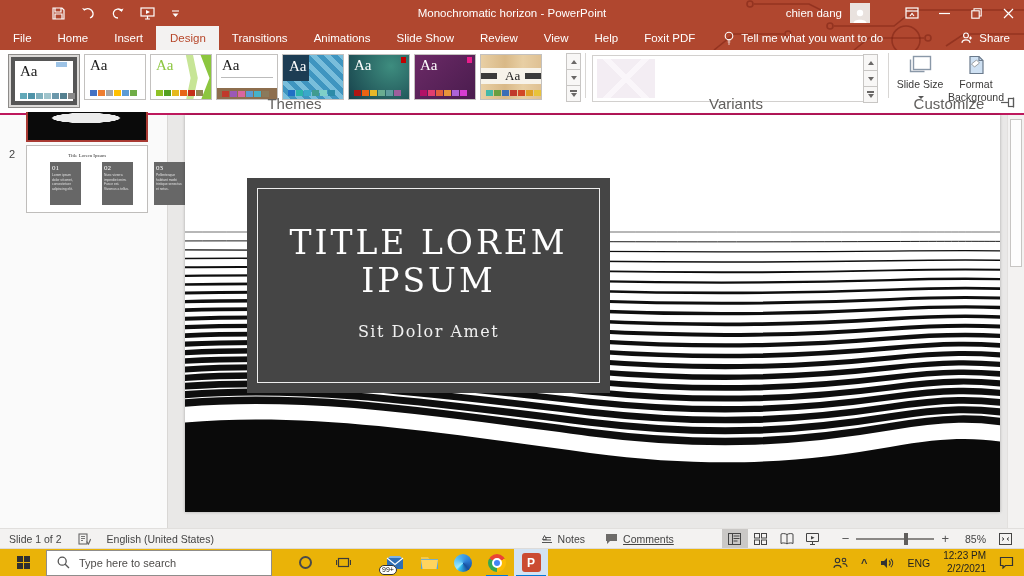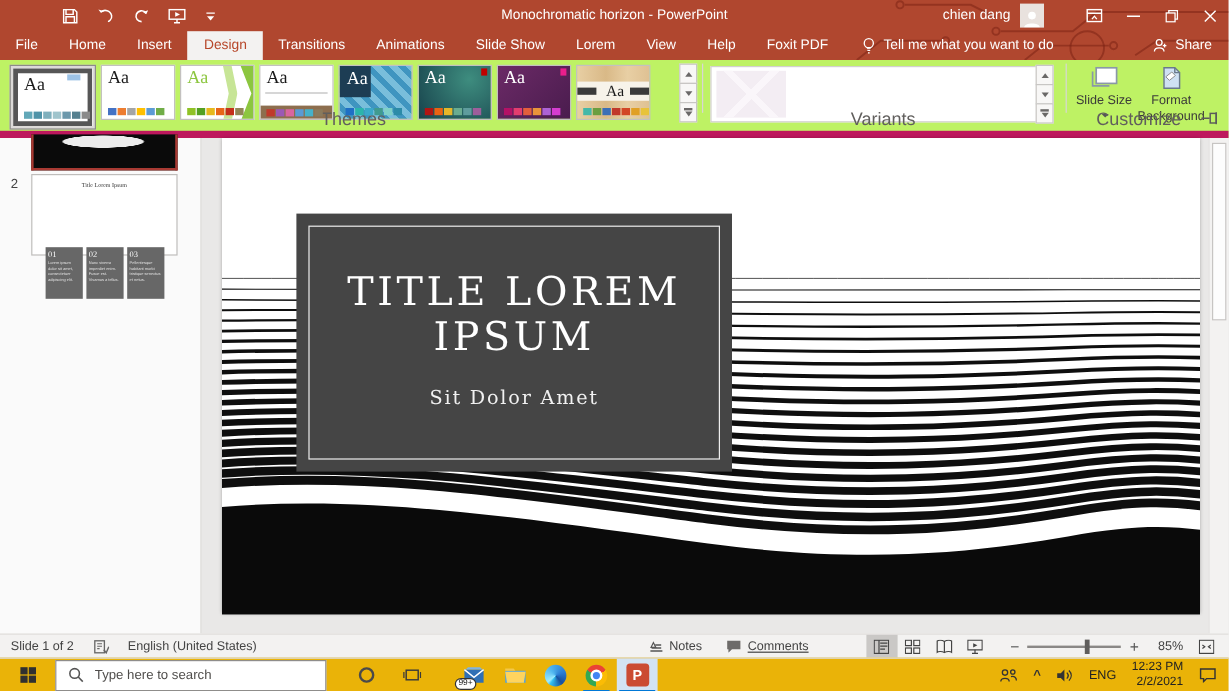--- a/index.html
+++ b/index.html
@@ -18,21 +18,21 @@
   .tb-user { color:#fff; font-size:11.5px; margin-right:8px; }
   .avatar { width:20px; height:20px; background:#e9e2de; display:flex; align-items:flex-end; justify-content:center; overflow:hidden; margin-right:26px; }
   .winbtn { width:32px; height:26px; display:flex; align-items:center; justify-content:center; }
   .tabrow { position:absolute; left:0; top:26px; width:1024px; height:24px; display:flex; align-items:stretch; }
   .tab { color:#fff; font-size:11.5px; padding:0 13px; display:flex; align-items:center; }
   .tab.active { background:#f3f2f1; color:#b7472a;padding-left:14px; }
   .tellme { display:flex; align-items:center; gap:7px; color:#fff; font-size:11.5px; margin-left:16px; }
   .share { margin-left:auto; margin-right:14px; display:flex; align-items:center; gap:6px; color:#fff; font-size:11.5px; }
 
   
-  .ribbon { position:absolute; left:0; top:50px; width:1024px; height:65px; background:#bef264; border-bottom:6px solid #be185d; }
+  .ribbon { position:absolute; left:0; top:50px; width:1024px; height:65px; background:#ffffff; border-bottom:2px solid #be185d; }
   .grp-label { position:absolute; bottom:1px; font-size:15px; color:#615f5d; text-align:center; }
   .vsep { position:absolute; top:3px; bottom:15px; width:1px; background:#d8d6d4; }
 
   .gallery { position:absolute; left:8px; top:4px; display:flex; gap:4px; align-items:flex-start; }
   .theme { position:relative; width:62px; height:46px; background:#fff; border:1px solid #c3c1bf; overflow:hidden; flex:none; }
   .theme .aa { position:absolute; top:2px; left:5px; font-family:"Liberation Serif", serif; font-size:15px; color:#1a1a1a; z-index:2; }
   .swatches { position:absolute; bottom:3px; left:5px; display:flex; gap:1px; z-index:2; }
   .swatches span { width:7px; height:6px; display:block; }
   .sel-wrap { width:72px; height:54px; background:#dcdad8; border:1px solid #8d8b89; padding:2px; flex:none; }
   .sel-wrap .theme { width:66px; height:48px; border:none; box-shadow:inset 0 0 0 4px #565656; }
@@ -66,21 +66,21 @@
   .ribbon-pin { position:absolute; right:7px; bottom:5px; }
 
   
   .main { position:absolute; left:0; top:115px; width:1024px; height:413px; background:#e9e8e7; }
   .thumbs { position:absolute; left:0; top:0; width:168px; height:413px; background:#fafafa; border-right:1px solid #d9d7d5; }
   .thumb1 { position:absolute; left:26px; top:-3px; width:122px; height:30px; background:#0a0a0a; border:2px solid #a93a33; border-top:none;
      background-image:radial-gradient(60px 9px at 58px 6px, #ececec 55%, rgba(255,255,255,0) 58%); }
   .slide2-num { position:absolute; left:9px; top:33px; font-size:11px; color:#444; }
   .thumb2 { position:absolute; left:26px; top:30px; width:122px; height:68px; background:#fff; border:1px solid #bfbdbb; }
   .t2-title { position:absolute; top:7px; left:0; width:100%; text-align:center; font-family:"Liberation Serif", serif; font-size:5px; color:#333; }
-  .t2-boxes { position:absolute; left:11px; top:16px; display:flex; gap:3px;margin-top:44px; }
+  .t2-boxes { position:absolute; left:23px; top:16px; display:flex; gap:21px; }
   .t2-box { width:31px; height:43px; background:#676767; padding:2px 2px; overflow:hidden; }
   .t2-num { font-family:"Liberation Serif", serif; font-size:7px; color:#fff; display:block; margin-bottom:1px; }
   .t2-text { font-size:3.3px; line-height:1.4; color:#e0e0e0; display:block; }
 
   .slide { position:absolute; left:185px; top:0; width:815px; height:397px; background:#fff; box-shadow:0 0 3px rgba(0,0,0,.28); }
   .slide svg { position:absolute; left:0; top:0; width:100%; height:100%; }
   .titlebox { position:absolute; left:62px; top:63px; width:363px; height:215px; background:#454545; display:flex; flex-direction:column; align-items:center; justify-content:center; }
   .titlebox .frame { position:absolute; left:10px; top:10px; right:10px; bottom:10px; border:1px solid rgba(255,255,255,.9); }
   .slide-title { font-family:"DejaVu Serif", serif; font-size:33px; letter-spacing:3px; color:#fff; text-align:center; line-height:1.15; width:330px; margin-top:-6px; }
   .slide-subtitle { font-family:"DejaVu Serif", serif; font-size:16px; letter-spacing:1.5px; color:#f1f1f1; margin-top:22px; }
@@ -203,21 +203,21 @@
       </div>
     </div>
     <div class="tabrow">
       <span class="tab">File</span>
       <span class="tab">Home</span>
       <span class="tab">Insert</span>
       <span class="tab active">Design</span>
       <span class="tab">Transitions</span>
       <span class="tab">Animations</span>
       <span class="tab">Slide Show</span>
-      <span class="tab">Lorem</span>
+      <span class="tab">Review</span>
       <span class="tab">View</span>
       <span class="tab">Help</span>
       <span class="tab">Foxit PDF</span>
       <span class="tellme">
         <svg width="10" height="14" viewBox="0 0 10 14">
             <circle cx="5" cy="5" r="3.8" fill="none" stroke="#fff" stroke-width="1.1"></circle>
             <path d="M3.5,9 h3 M3.8,11 h2.4 M4.3,13 h1.4" stroke="#fff" stroke-width="1.1"></path>
           </svg>
         <span>Tell me what you want to do</span>
       </span>

